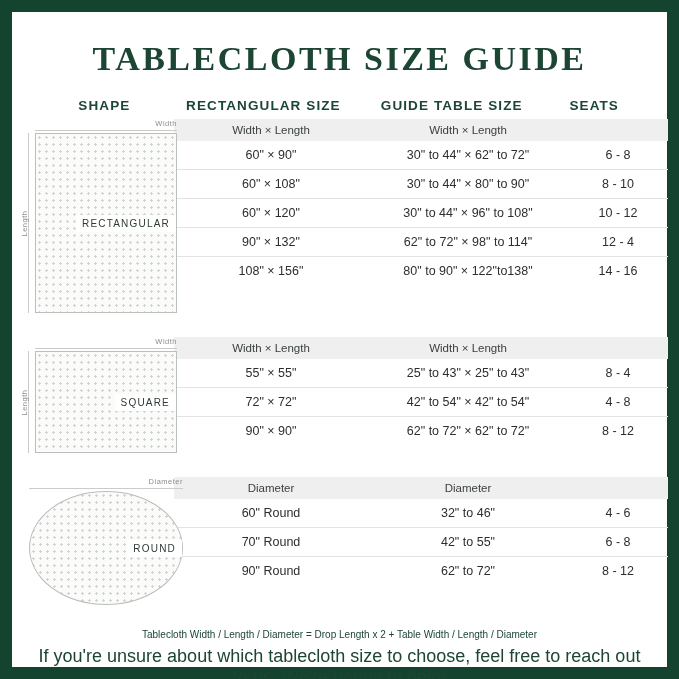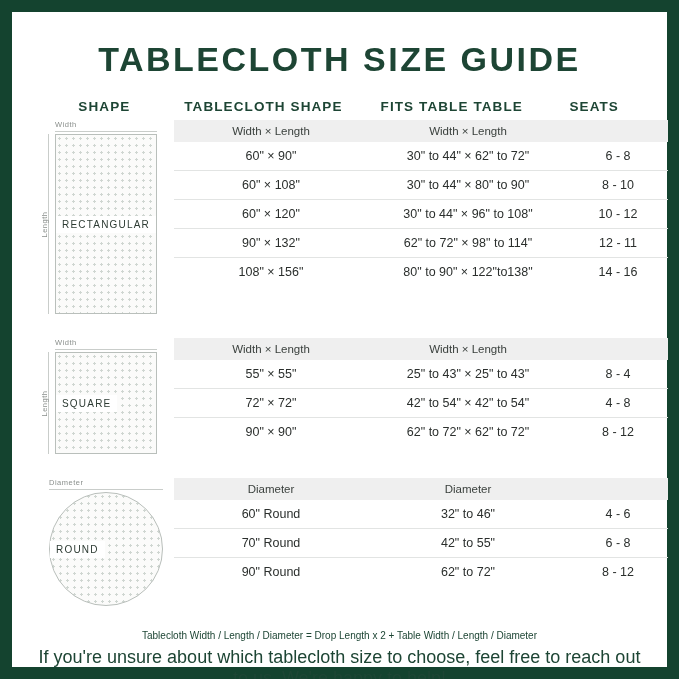--- a/index.html
+++ b/index.html
@@ -25,21 +25,21 @@
     width: 100%;
     height: 100%;
     background: #ffffff;
     box-sizing: border-box;
     padding: 20px 26px 10px 26px;
     display: flex;
     flex-direction: column;
   }
   .title {
     text-align: center;
-    font-family: Liberation Sans, sans-serif;
+    font-family: Liberation Serif, serif;
     font-size: 34px;
     letter-spacing: 2.5px;
     color: #1d4534;
     font-weight: bold;
     margin: 8px 0 4px 0;
   }
 
   
   .colheads {
     display: flex;
@@ -77,21 +77,21 @@
   
   .shapewrap {
     position: relative;
     padding: 14px 18px 10px 18px;
   }
   .dim-top {
     position: absolute;
     top: 0px;
     left: 18px;
     right: 18px;
-    text-align: left;
+    text-align: right;
     font-size: 7.5px;
     color: #8a8f8c;
     letter-spacing: .5px;
   }
   .dim-top .line {
     display: block;
     height: 1px;
     background: #c9cdca;
     margin-top: 2px;
     position: relative;
@@ -122,21 +122,22 @@
     background: #c9cdca;
   }
   .rect, .square, .round {
     position: relative;
     border: 1px solid #b9bfbb;
     background-color: #fbfbfa;
     background-image: radial-gradient(#cfd6d1 1px, transparent 1.2px);
     background-size: 7px 7px;
     display: flex;
     align-items: center;
-    justify-content: flex-start;
+    justify-content: flex-end;
+    padding-left: 40px;
   }
   .rect   { width: 100px; height: 178px; }
   .square { width: 100px; height: 100px; }
   .round  { width: 112px; height: 112px; border-radius: 50%; }
   .shapelabel {
     background: #ffffff;
     padding: 3px 6px;
     font-size: 10px;
     letter-spacing: 1.2px;
     color: #2d3b33;
@@ -182,22 +183,22 @@
 </head>
 <body>
 
 <div class="page">
   <div class="inner">
 
     <div class="title">TABLECLOTH  SIZE  GUIDE</div>
 
     <div class="colheads">
       <div class="ch-shape">SHAPE</div>
-      <div class="ch-size">TABLECLOTH SHAPE</div>
-      <div class="ch-fits">FITS TABLE TABLE</div>
+      <div class="ch-size">RECTANGULAR SIZE</div>
+      <div class="ch-fits">GUIDE TABLE SIZE</div>
       <div class="ch-seats">SEATS</div>
     </div>
 
     <div class="block">
       <div class="shapecell">
         <div class="shapewrap">
           <div class="dim-top">
             <span>Width</span>
             <span class="line"></span>
           </div>
@@ -229,21 +230,21 @@
             <td>8 - 10</td>
           </tr>
           <tr>
             <td>60" × 120"</td>
             <td>30" to 44"  ×  96" to 108"</td>
             <td>10 - 12</td>
           </tr>
           <tr>
             <td>90" × 132"</td>
             <td>62" to 72"  ×  98" to 114"</td>
-            <td>12 - 11</td>
+            <td>12 - 4</td>
           </tr>
           <tr>
             <td>108" × 156"</td>
             <td>80" to 90"  ×  122"to138"</td>
             <td>14 - 16</td>
           </tr>
         </tbody>
           </table>
       </div>
     </div>

